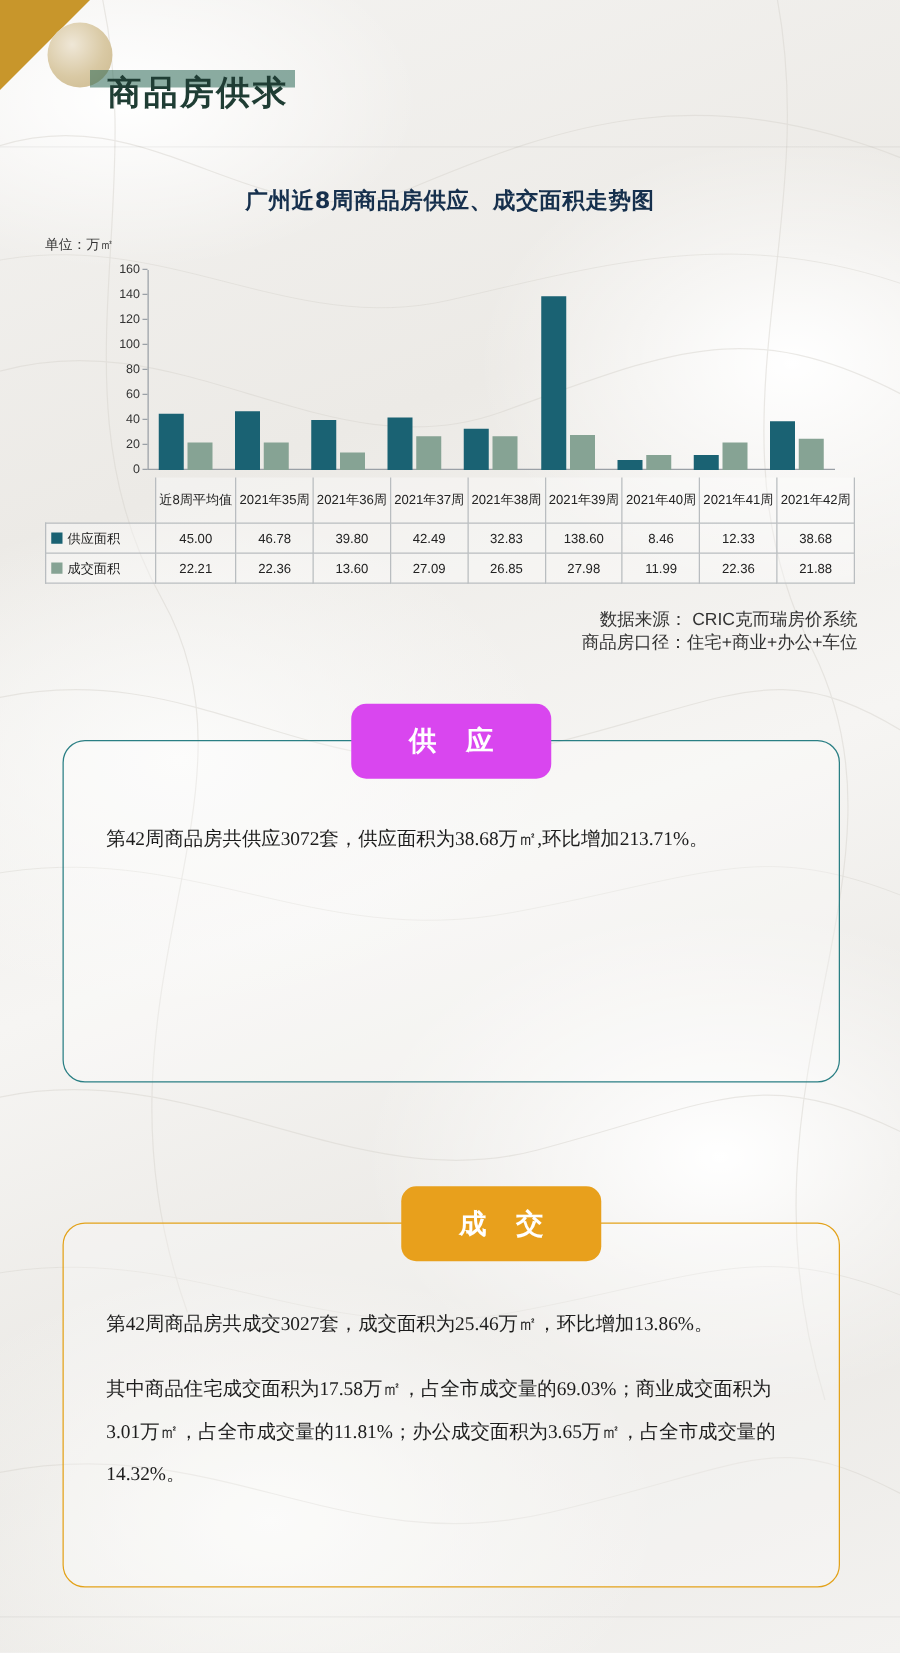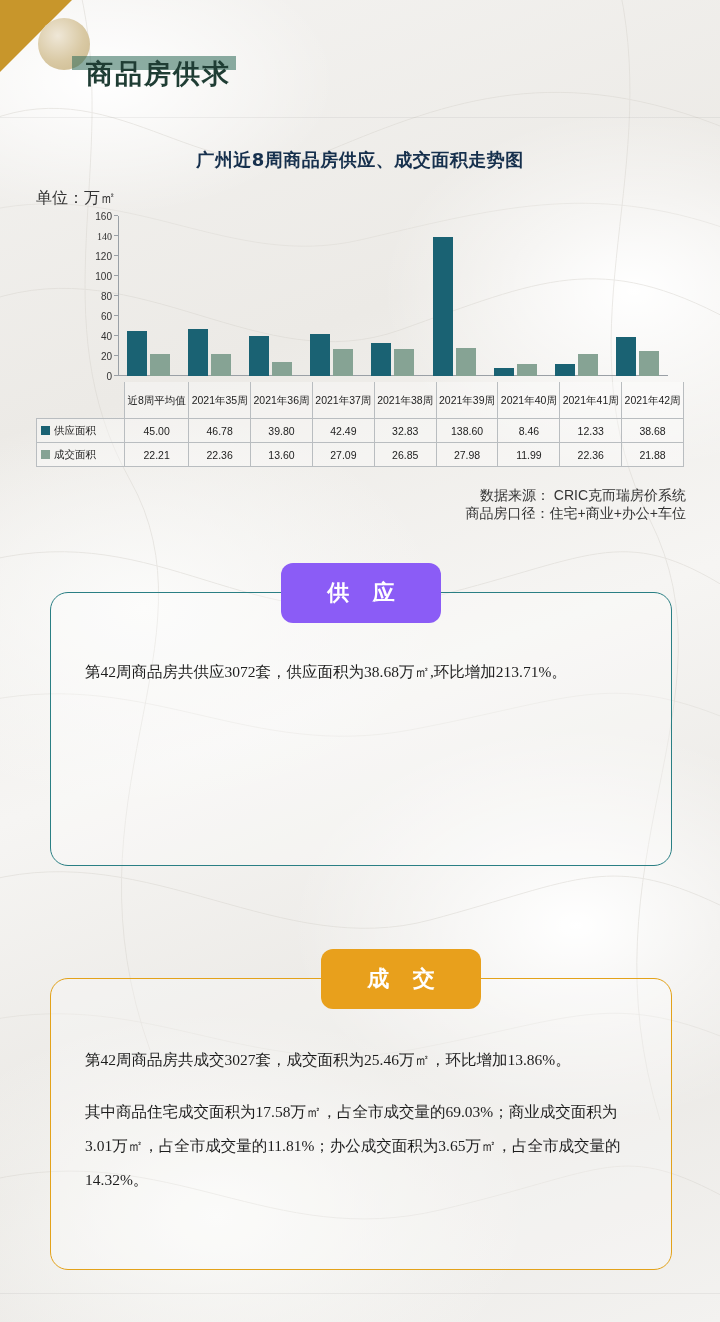--- a/index.html
+++ b/index.html
@@ -54,21 +54,21 @@
 
   
   .chart-title{
     text-align:center;
     font-size:18px;font-weight:bold;color:#16304d;
     margin-top:30px;letter-spacing:.5px;
     font-family:"DejaVu Sans","Liberation Sans",sans-serif;
   }
   .unit{
     position:absolute;left:36px;top:188px;
-    font-size:16px;color:#333;text-align:right;
+    font-size:11px;color:#333;text-align:right;
   }
   .chart-wrap{
     position:absolute;left:36px;top:210px;width:648px;height:260px;
   }
   .plot{
     position:absolute;left:82px;top:6px;width:550px;height:160px;
   }
   .axis-line{position:absolute;left:0;bottom:0;width:100%;height:1px;background:#9aa0a6;}
   .axis-v{position:absolute;left:0;top:0;width:1px;height:100%;background:#9aa0a6;}
   .ytick{
@@ -121,21 +121,21 @@
   .card.supply{top:592px;height:272px;border:1.5px solid #2a7f84;}
   .card.deal{top:978px;height:290px;border:1.5px solid #e3a21a;}
   .pill{
     position:absolute;left:50%;transform:translateX(-50%);
     top:-30px;width:160px;height:60px;border-radius:12px;
     display:flex;align-items:center;justify-content:center;
     color:#fff;font-size:22px;font-weight:bold;letter-spacing:8px;
     text-indent:8px;
     font-family:"DejaVu Sans","Liberation Sans",sans-serif;
   }
-  .pill.supply{background:#8b5cf6;}
+  .pill.supply{background:#d946ef;}
   .pill.deal{background:#e8a01c;margin-left:40px;}
   .card p{
     margin:0 0 18px 0;
     font-size:15.5px;line-height:34px;color:#1d1d1d;
     font-family:Liberation Serif, serif;
   }
   .card .body{position:absolute;left:34px;right:30px;top:62px;}
   .card.deal .body{top:64px;}
   .footer-rule{position:absolute;left:0;right:0;bottom:28px;height:1px;background:rgba(0,0,0,.05);}
 </style>
@@ -186,21 +186,21 @@
           <div class="ytick" style="bottom: 25%; top: auto; transform: translateY(50%);">40</div>
           <div class="ytick-mark" style="position: absolute; bottom: 25%;"></div>
           <div class="ytick" style="bottom: 37.5%; top: auto; transform: translateY(50%);">60</div>
           <div class="ytick-mark" style="position: absolute; bottom: 37.5%;"></div>
           <div class="ytick" style="bottom: 50%; top: auto; transform: translateY(50%);">80</div>
           <div class="ytick-mark" style="position: absolute; bottom: 50%;"></div>
           <div class="ytick" style="bottom: 62.5%; top: auto; transform: translateY(50%);">100</div>
           <div class="ytick-mark" style="position: absolute; bottom: 62.5%;"></div>
           <div class="ytick" style="bottom: 75%; top: auto; transform: translateY(50%);">120</div>
           <div class="ytick-mark" style="position: absolute; bottom: 75%;"></div>
-          <div class="ytick" style="bottom: 87.5%; top: auto; transform: translateY(50%); font-family: Liberation Serif, serif;">140</div>
+          <div class="ytick" style="bottom: 87.5%; top: auto; transform: translateY(50%);">140</div>
           <div class="ytick-mark" style="position: absolute; bottom: 87.5%;"></div>
           <div class="ytick" style="bottom: 100%; top: auto; transform: translateY(50%);">160</div>
           <div class="ytick-mark" style="position: absolute; bottom: 100%;"></div>
         </div>
       <div class="bars" id="bars">
           <div class="group">
             <div class="bar supply" style="height: 28.125%;"></div>
             <div class="bar deal" style="height: 13.8812%;"></div>
           </div>
           <div class="group">

